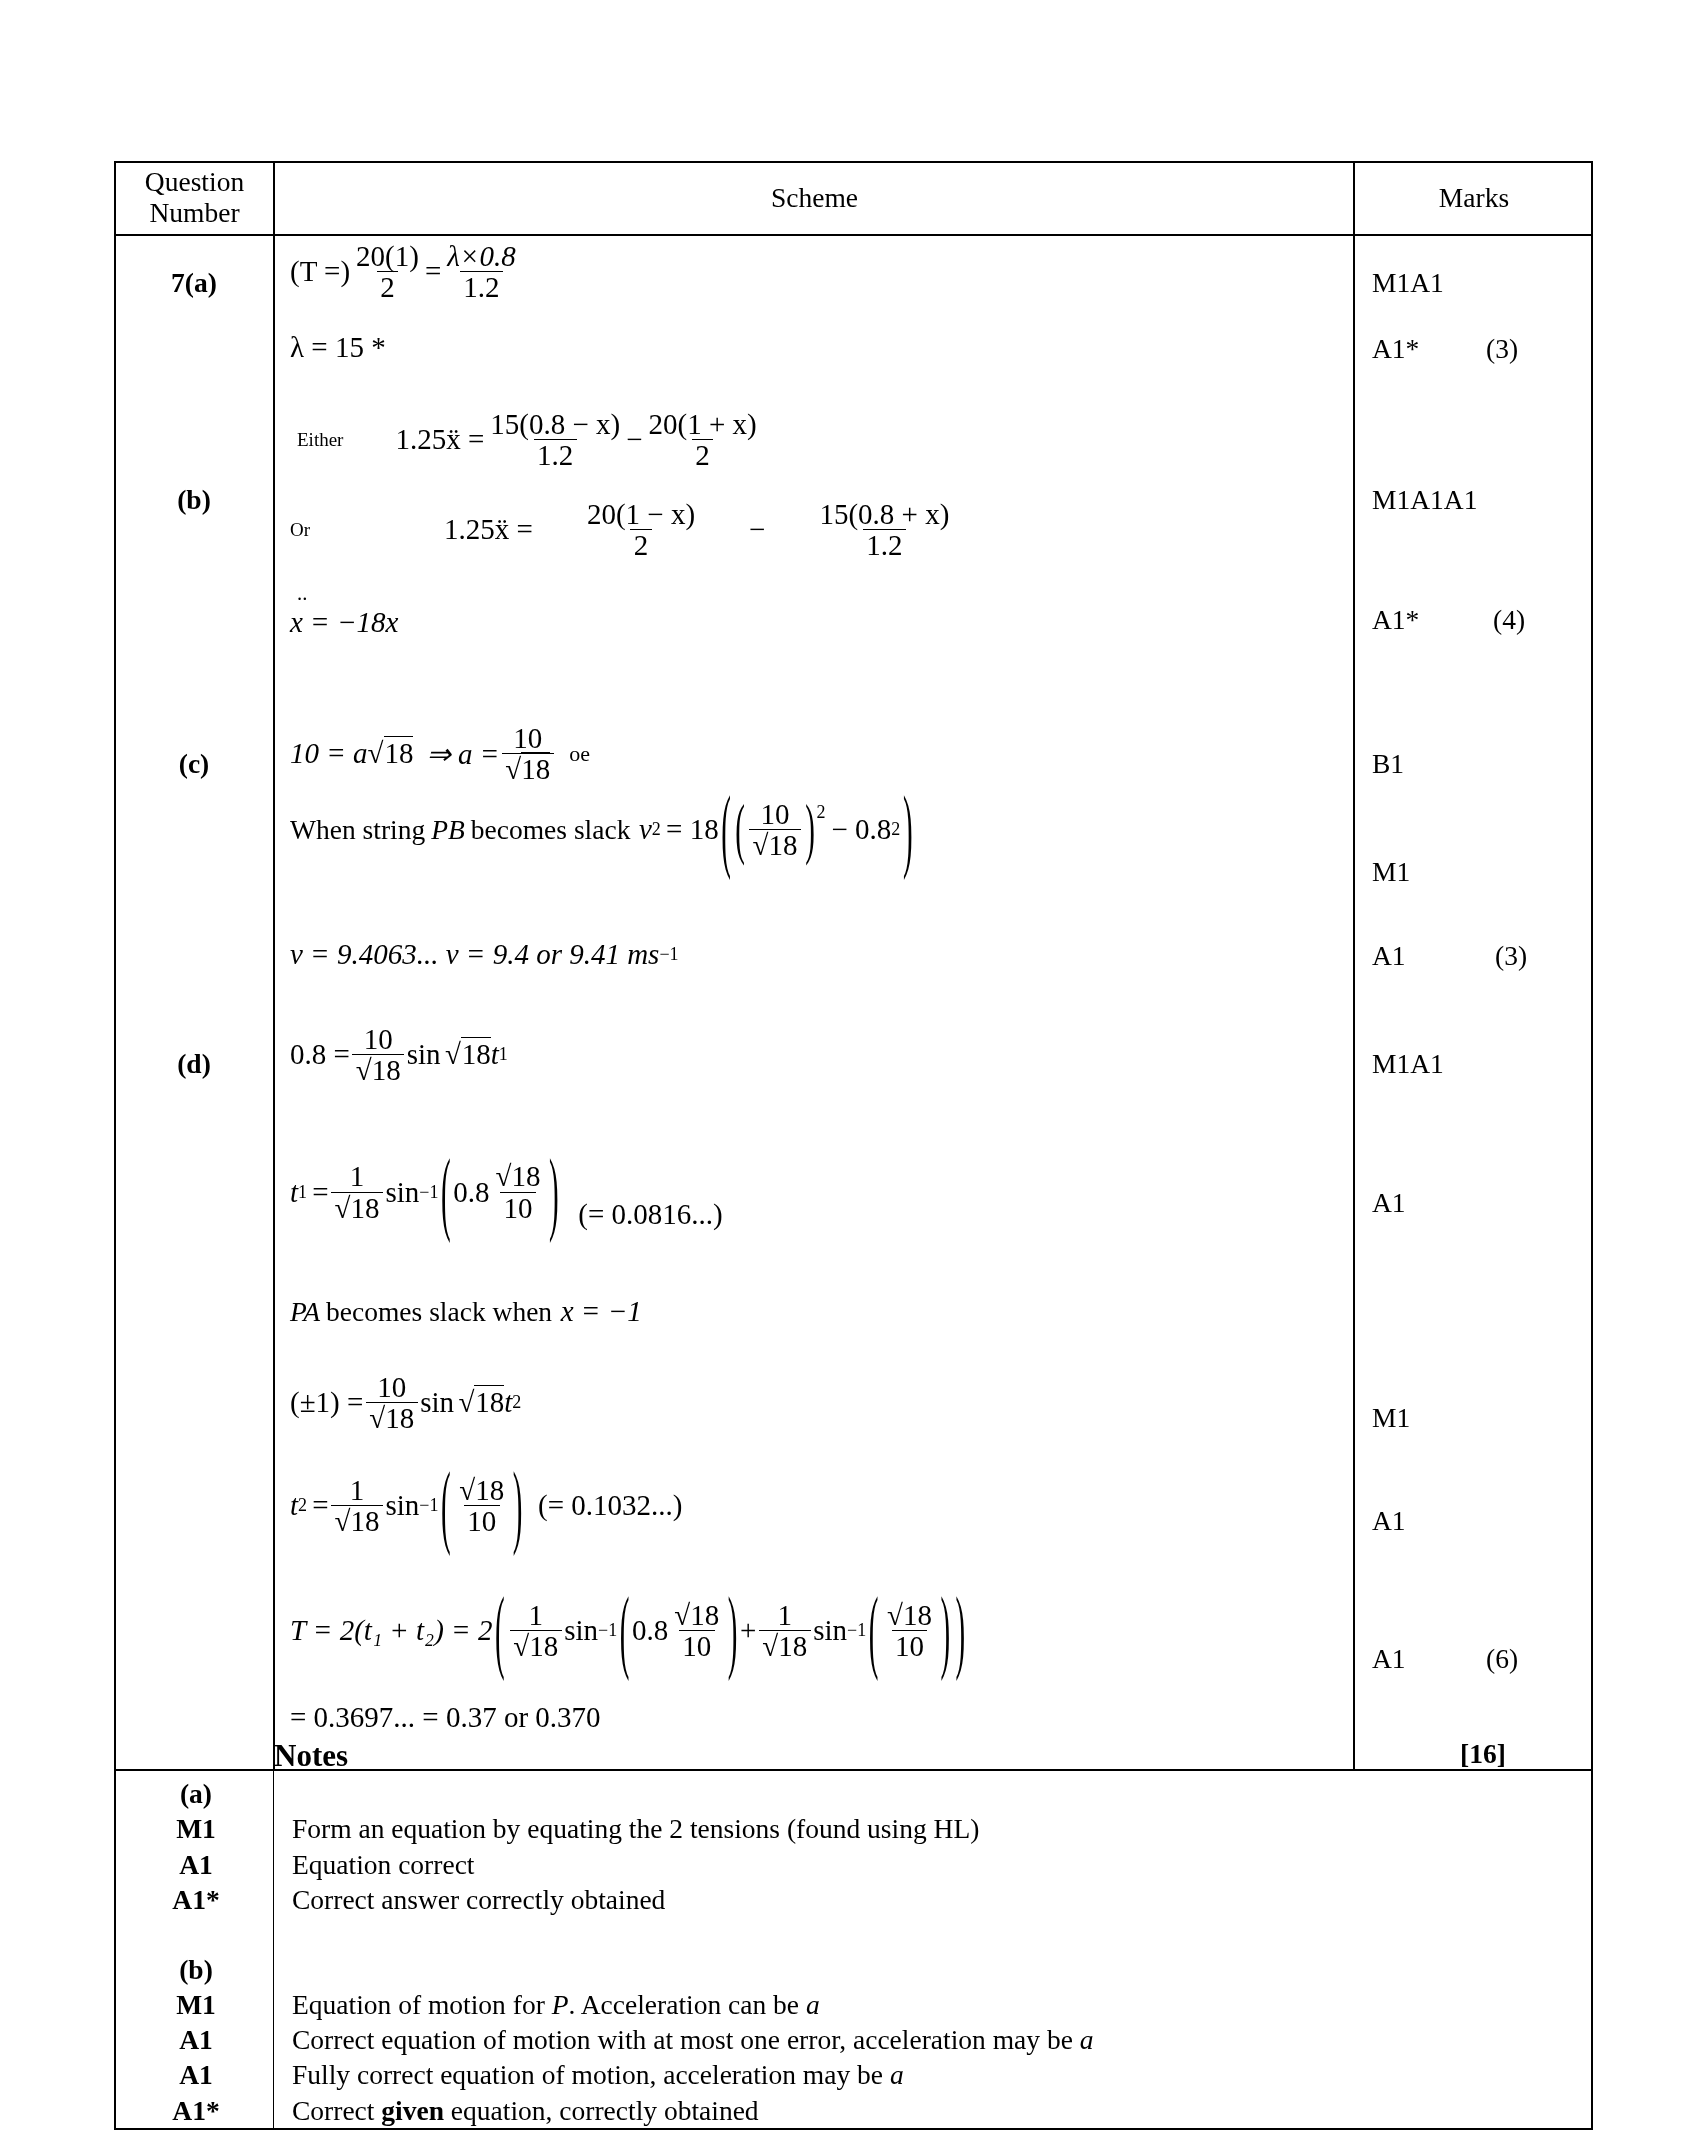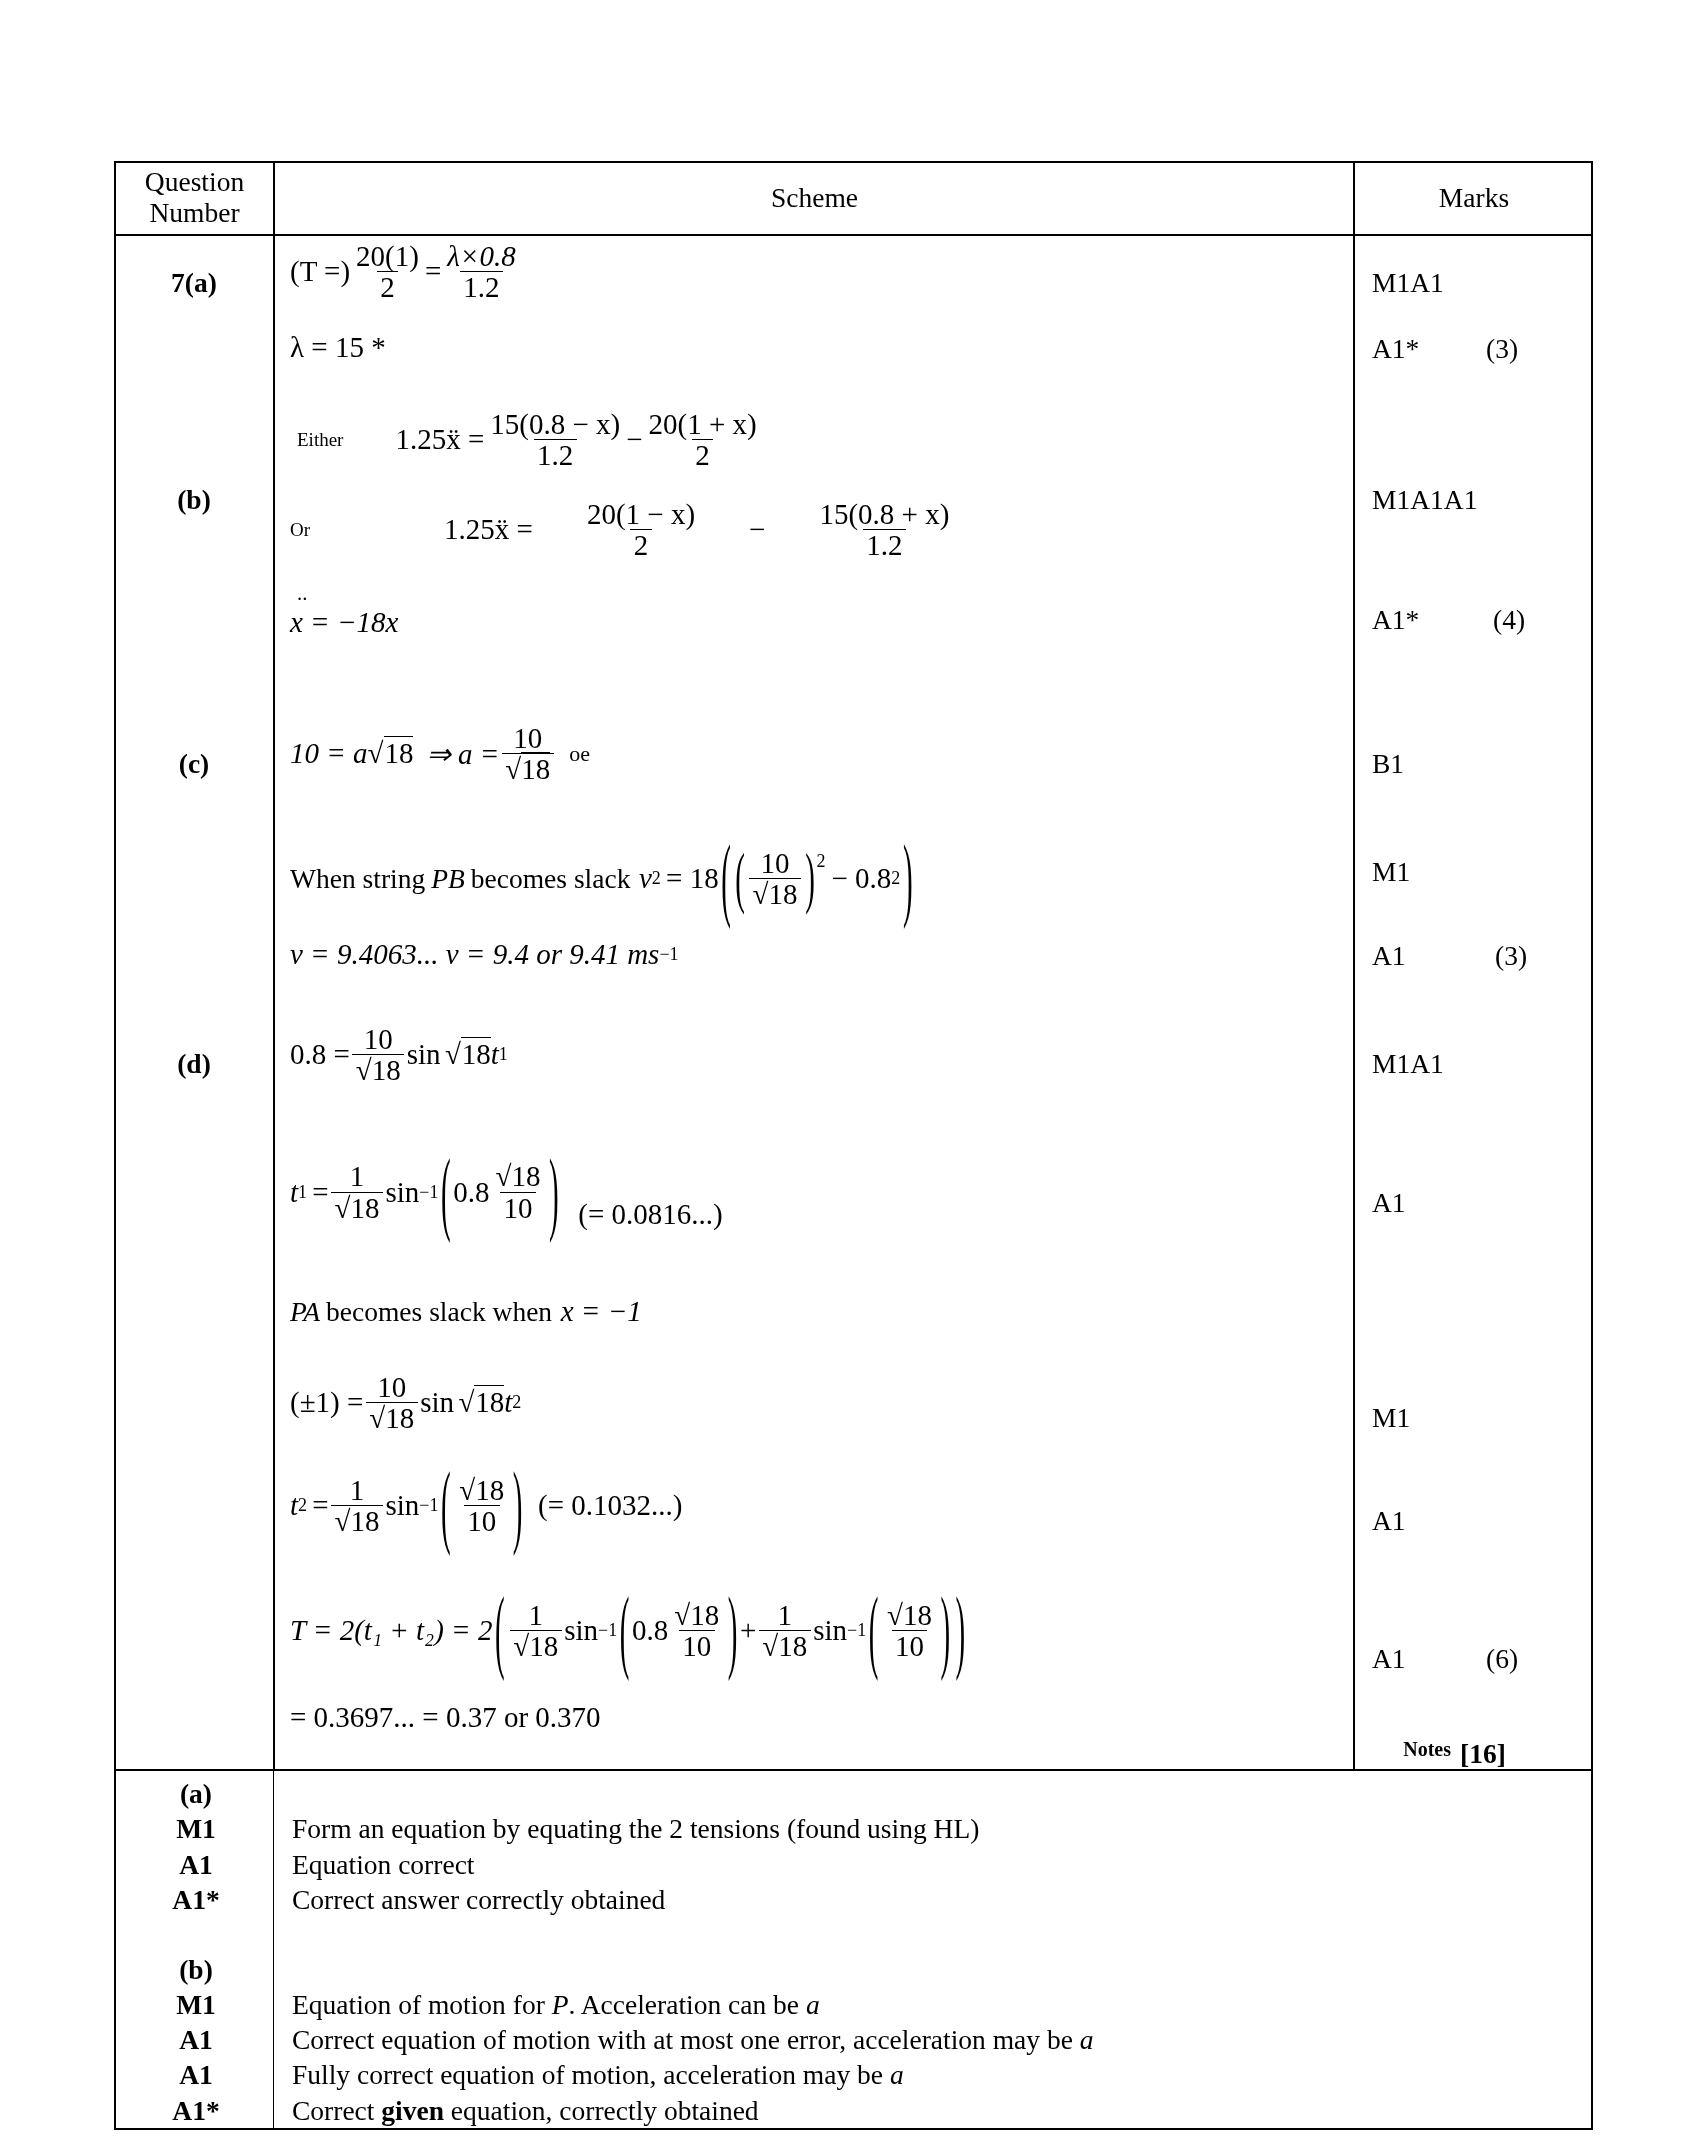--- a/index.html
+++ b/index.html
@@ -98,21 +98,21 @@
 <div class="row" style="top:723px;">
   <span class="m">10 = a</span>
   <span class="sqrt">√<span class="rad">18</span></span>
   <span class="m" style="margin-left:13px;">⇒ a =</span>
   <span class="frac">
     <span class="num">10</span>
     <span class="den">√<span class="rad" style="border-top:1.7px solid #000;">18</span></span>
   </span>
   <span style="margin-left:13px; font-size:22px;">oe</span>
 </div>
-<div class="row" style="top:848px;">
+<div class="row" style="top:799px;">
   <span style="font-size:27.5px;">When string</span>
   <span class="m" style="margin:10px 6px; font-size:27.5px;">PB</span>
   <span style="font-size:27.5px; margin-right:8.6px;">becomes slack</span>
   <span class="m">v</span>
     <sup>2</sup>
   <span style="margin-left:5.2px;">= 18</span>
   <span class="bigp3">(</span>
   <span class="bigp">(</span>
   <span class="frac">
     <span class="num">10</span>
@@ -219,21 +219,21 @@
   <span class="bigp3">(</span>
   <span class="frac">
     <span class="num">√<span class="rad">18</span></span>
     <span class="den">10</span>
   </span>
   <span class="bigp3">)</span>
   <span class="bigp3">)</span>
 </div>
 <div class="row" style="top:1701px;">= 0.3697... = 0.37 or 0.370</div>
 
-<div class="abs" style="left:274px; width:1177px; top:1738px; text-align:right; font-weight:bold; font-size:20px;">Notes</div>
+<div class="abs" style="left:274px; width:1177px; top:1738px; text-align:left; font-weight:bold; font-size:31px;">Notes</div>
 <div class="abs" style="left:1460px; top:1738px; font-weight:bold; font-size:27.5px;">[16]</div>
 
 <div class="mark" style="top:267px;">M1A1</div>
 <div class="mark" style="top:333px;">A1*</div>
 <div class="mark-total" style="left:1486px; top:333px;">(3)</div>
 
 <div class="mark" style="top:484px;">M1A1A1</div>
 <div class="mark" style="top:604px;">A1*</div>
 <div class="mark-total" style="left:1493px; top:604px;">(4)</div>
 

